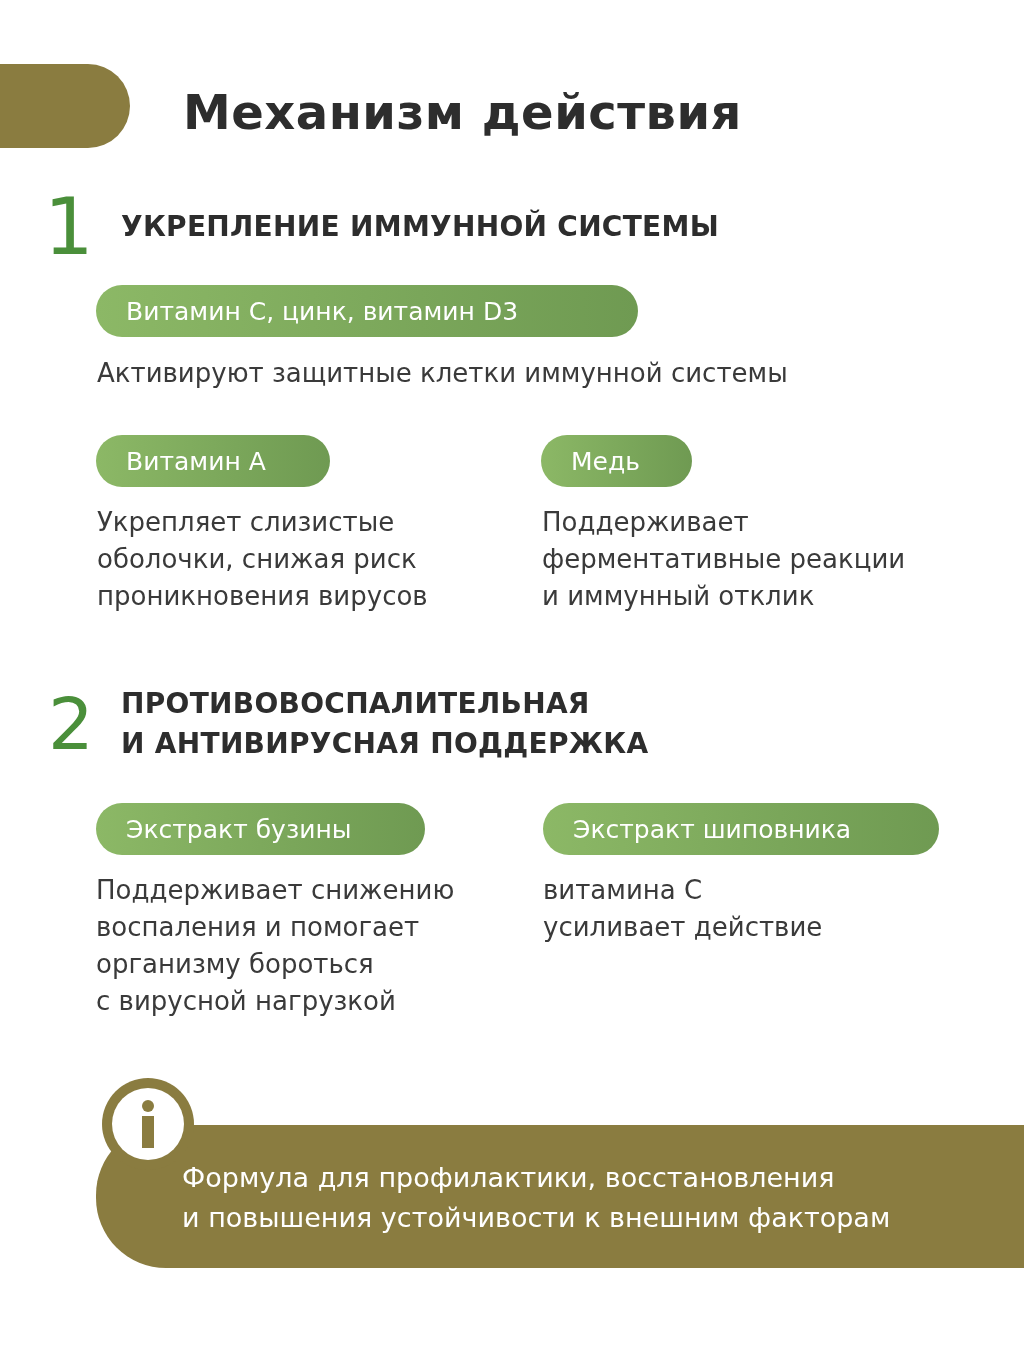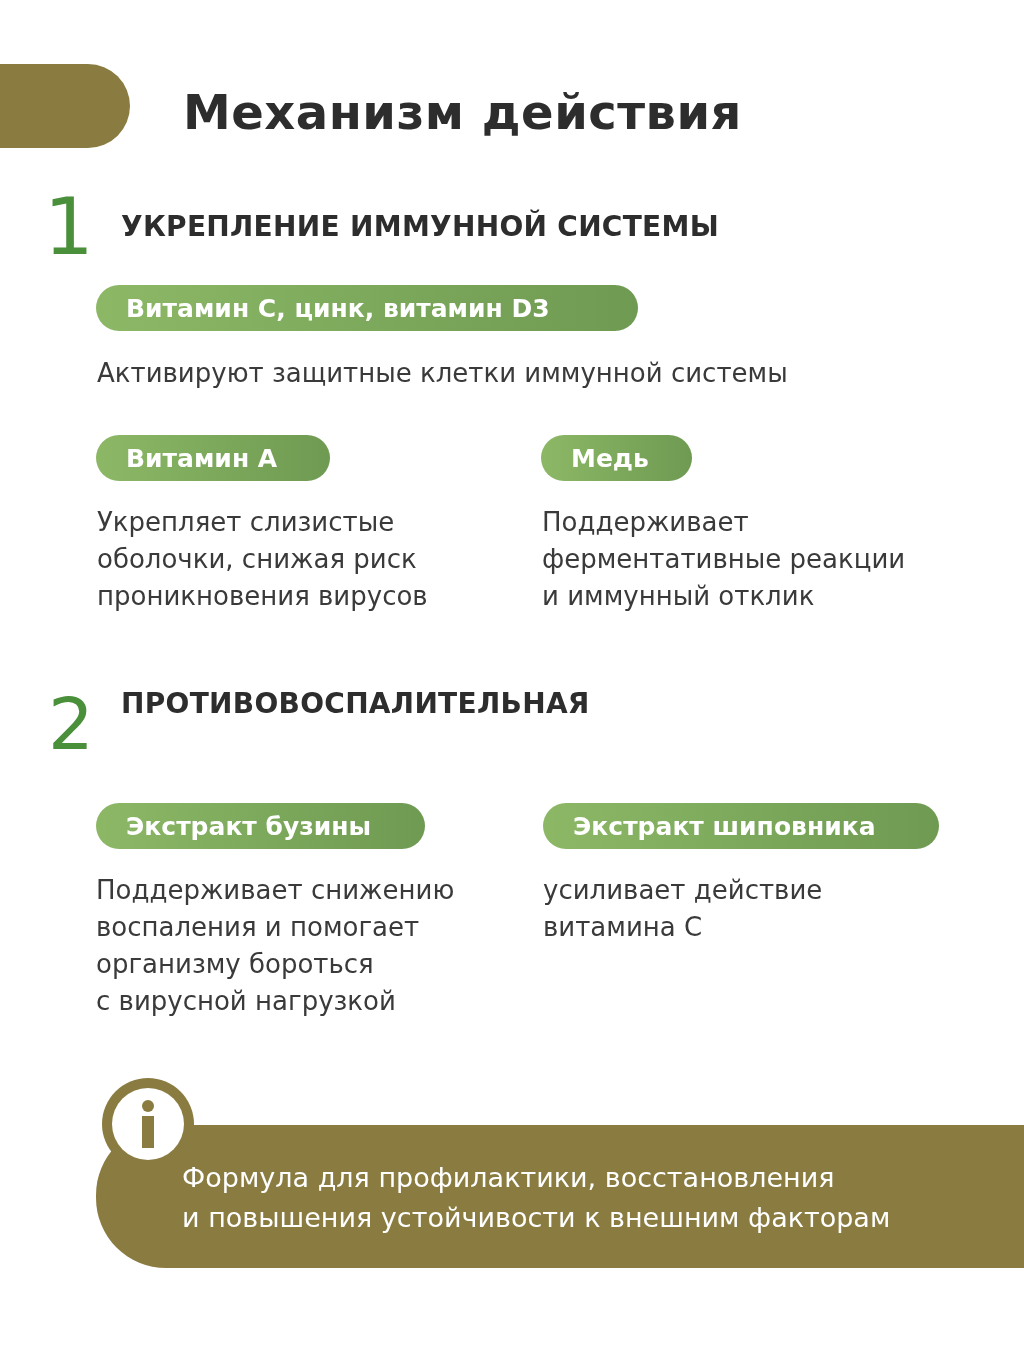--- a/index.html
+++ b/index.html
@@ -23,23 +23,23 @@
     }
     .num-1 { left: 44px; top: 182px; font-size: 78px; line-height: 90px; }
     .num-2 { left: 48px; top: 682px; font-size: 72px; line-height: 84px; }
     .sec-heading {
       position: absolute; left: 121px; font-weight: bold; color: #2d2d2d;
       font-size: 28px; letter-spacing: 0.3px; line-height: 40px;
     }
     .h-1 { top: 207px; }
     .h-2 { top: 684px; }
     .pill {
-      position: absolute; height: 46px; border-radius: 26px;
+      position: absolute; height: 52px; border-radius: 26px;
       background: linear-gradient(90deg, #8cb866 0%, #7aa65a 60%, #6f9a52 100%);
-      color: #ffffff; font-weight: bold; font-size: 25px;
+      color: #ffffff; font-weight: normal; font-size: 25px;
       display: flex; align-items: center; padding: 16px 30px; box-sizing: border-box;
       white-space: nowrap;
     }
     .desc {
       position: absolute; font-size: 26px; line-height: 37px; color: #3a3a3a;
       white-space: nowrap;
     }
     .banner {
       position: absolute; left: 96px; top: 1125px; width: 928px; height: 143px;
       background: #8a7c40; border-radius: 70px 0 0 70px;
@@ -91,34 +91,35 @@
 <div class="pill" style="left:541px; top:435px; width:151px;">Медь</div>
 <div class="desc" style="left:542px; top:504px;">
   <div>Поддерживает</div>
   <div>ферментативные реакции</div>
   <div>и иммунный отклик</div>
 </div>
 
 <div class="sec-num num-2">2</div>
 <div class="sec-heading h-2">
   <div>ПРОТИВОВОСПАЛИТЕЛЬНАЯ</div>
+  <div>И АНТИВИРУСНАЯ ПОДДЕРЖКА</div>
 </div>
 
 <div class="pill" style="left:96px; top:803px; width:329px;">Экстракт бузины</div>
 <div class="desc" style="left:96px; top:872px;">
   <div>Поддерживает снижению</div>
   <div>воспаления и помогает</div>
   <div>организму бороться</div>
   <div>с вирусной нагрузкой</div>
 </div>
 
 <div class="pill" style="left:543px; top:803px; width:396px;">Экстракт шиповника</div>
 <div class="desc" style="left:543px; top:872px;">
+  <div>витамина С</div>
   <div>усиливает действие</div>
-  <div>витамина С</div>
 </div>
 
 <div class="banner"></div>
 <div class="info-circle">
   <div class="info-inner">
     <div class="info-dot"></div>
     <div class="info-bar"></div>
   </div>
 </div>
 <div class="banner-text">

